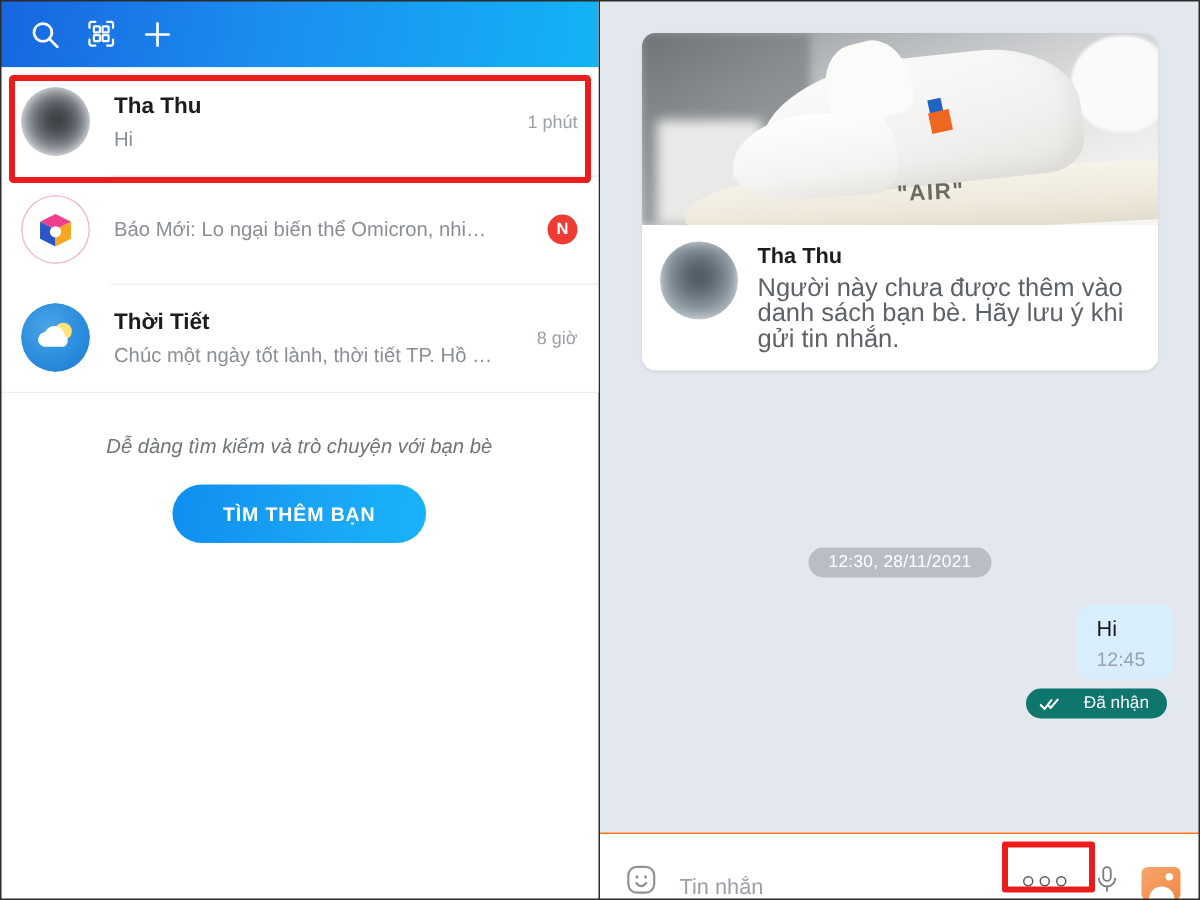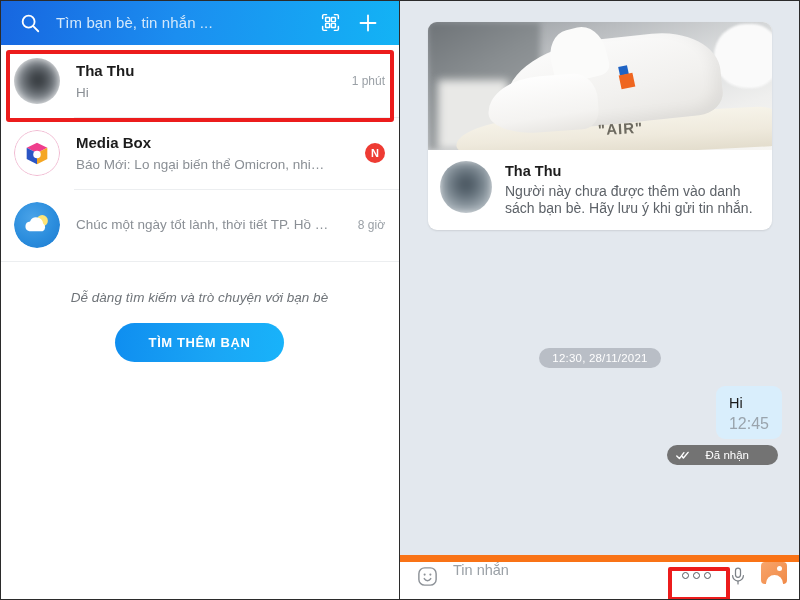--- a/index.html
+++ b/index.html
@@ -296,21 +296,21 @@
     transform: scale(1.05);
   }
   .card-text { padding-left: 13px; padding-top: 2px; }
   .card-name {
     font-size: 14.5px;
     font-weight: bold;
     color: #1d1d1d;
     margin-bottom: 4px;
   }
   .card-note {
-    font-size: 14px;
+    font-size: 17px;
     color: #5d6268;
     line-height: 17px;
     max-width: 248px;
   }
 
   .day-divider {
     display: flex;
     justify-content: center;
     margin-top: 118px;
   }
@@ -328,47 +328,47 @@
     justify-content: flex-end;
     margin-top: 18px;
   }
   .bubble-out {
     background: #d9eefc;
     border-radius: 9px;
     padding: 8px 13px 6px 13px;
     min-width: 64px;
   }
   .bubble-text { font-size: 14.5px; color: #1a1a1a; line-height: 18px; }
-  .bubble-time { font-size: 16px; color: #9aa4ad; margin-top: 3px; }
+  .bubble-time { font-size: 13px; color: #9aa4ad; margin-top: 3px; }
 
   .status-row {
     display: flex;
     justify-content: flex-end;
     margin-top: 6px;
     padding-right: 4px;
   }
   .status-chip {
-    background: #737373;
+    background: #0f766e;
     color: #fff;
     font-size: 11.5px;
-    padding: 4px 29px 4px 9px;
+    padding: 4px 12px 4px 9px;
     border-radius: 12px;
     display: flex;
     align-items: center;
     gap: 16px;
   }
 
   
   .composer {
     position: relative;
     height: 45px;
     background: #fff;
-    border-top: 7px solid #f97316;
-    display: flex;
-    align-items: flex-start;
+    border-top: 1px solid #f97316;
+    display: flex;
+    align-items: flex-end;
     padding: 0 13px;
     flex: 0 0 auto;
   }
   .composer-icon {
     width: 28px; height: 28px;
     display: flex; align-items: center; justify-content: center;
     flex: 0 0 auto;
   }
   .composer-input {
     flex: 1 1 auto;
@@ -440,21 +440,20 @@
 
   <div class="left-panel">
 
     <div class="search-bar">
       <span class="search-icon-wrap">
         <svg width="22" height="22" viewBox="0 0 24 24" fill="none" stroke="#ffffff" stroke-width="2">
           <circle cx="10.5" cy="10.5" r="6.5"></circle>
           <line x1="15.5" y1="15.5" x2="21" y2="21" stroke-linecap="round"></line>
         </svg>
       </span>
-      <span class="search-placeholder">Tìm bạn bè, tin nhắn ...</span>
       <span class="hdr-icon">
         <svg width="21" height="21" viewBox="0 0 24 24" fill="none" stroke="#ffffff" stroke-width="1.7" stroke-linecap="round">
           <path d="M3 7.5V4.5A1.5 1.5 0 0 1 4.5 3H7.5"></path>
           <path d="M16.5 3H19.5A1.5 1.5 0 0 1 21 4.5V7.5"></path>
           <path d="M21 16.5V19.5A1.5 1.5 0 0 1 19.5 21H16.5"></path>
           <path d="M7.5 21H4.5A1.5 1.5 0 0 1 3 19.5V16.5"></path>
           <rect x="6.4" y="6.4" width="4.6" height="4.6" rx="0.6"></rect>
           <rect x="13" y="6.4" width="4.6" height="4.6" rx="0.6"></rect>
           <rect x="6.4" y="13" width="4.6" height="4.6" rx="0.6"></rect>
           <rect x="13" y="13" width="4.6" height="4.6" rx="0.6"></rect>
@@ -488,38 +487,38 @@
           <div class="avatar mediabox">
             <svg width="30" height="30" viewBox="0 0 32 32">
               <polygon points="16,5 27,10.5 16,16 5,10.5" fill="#ef3e8c"></polygon>
               <polygon points="5,10.5 16,16 16,28 5,22.5" fill="#2b55c4"></polygon>
               <polygon points="27,10.5 27,22.5 16,28 16,16" fill="#f5a623"></polygon>
               <circle cx="16" cy="17.6" r="4" fill="#ffffff"></circle>
             </svg>
           </div>
         </div>
         <div class="chat-body">
-          <div class="chat-name">Media Box</div>
           <div class="chat-snippet">Báo Mới: Lo ngại biến thể Omicron, nhiều...</div>
         </div>
         <div class="chat-meta">
           <div class="badge-n">N</div>
         </div>
       </div>
 
       <div class="chat-row">
         <div class="avatar-wrap">
           <div class="avatar weather">
             <svg width="34" height="34" viewBox="0 0 36 36">
               <circle cx="23.5" cy="13.5" r="6" fill="#ffe477"></circle>
               <path d="M10 24.5a5.2 5.2 0 0 1 .6-10.3 7.3 7.3 0 0 1 13.9 2.2 4.6 4.6 0 0 1-.6 8.1z" fill="#ffffff"></path>
             </svg>
           </div>
         </div>
         <div class="chat-body">
+          <div class="chat-name">Thời Tiết</div>
           <div class="chat-snippet">Chúc một ngày tốt lành, thời tiết TP. Hồ Chí...</div>
         </div>
         <div class="chat-meta">
           <div class="chat-time">8 giờ</div>
         </div>
       </div>
 
       <div class="list-sep"></div>
     </div>
 

